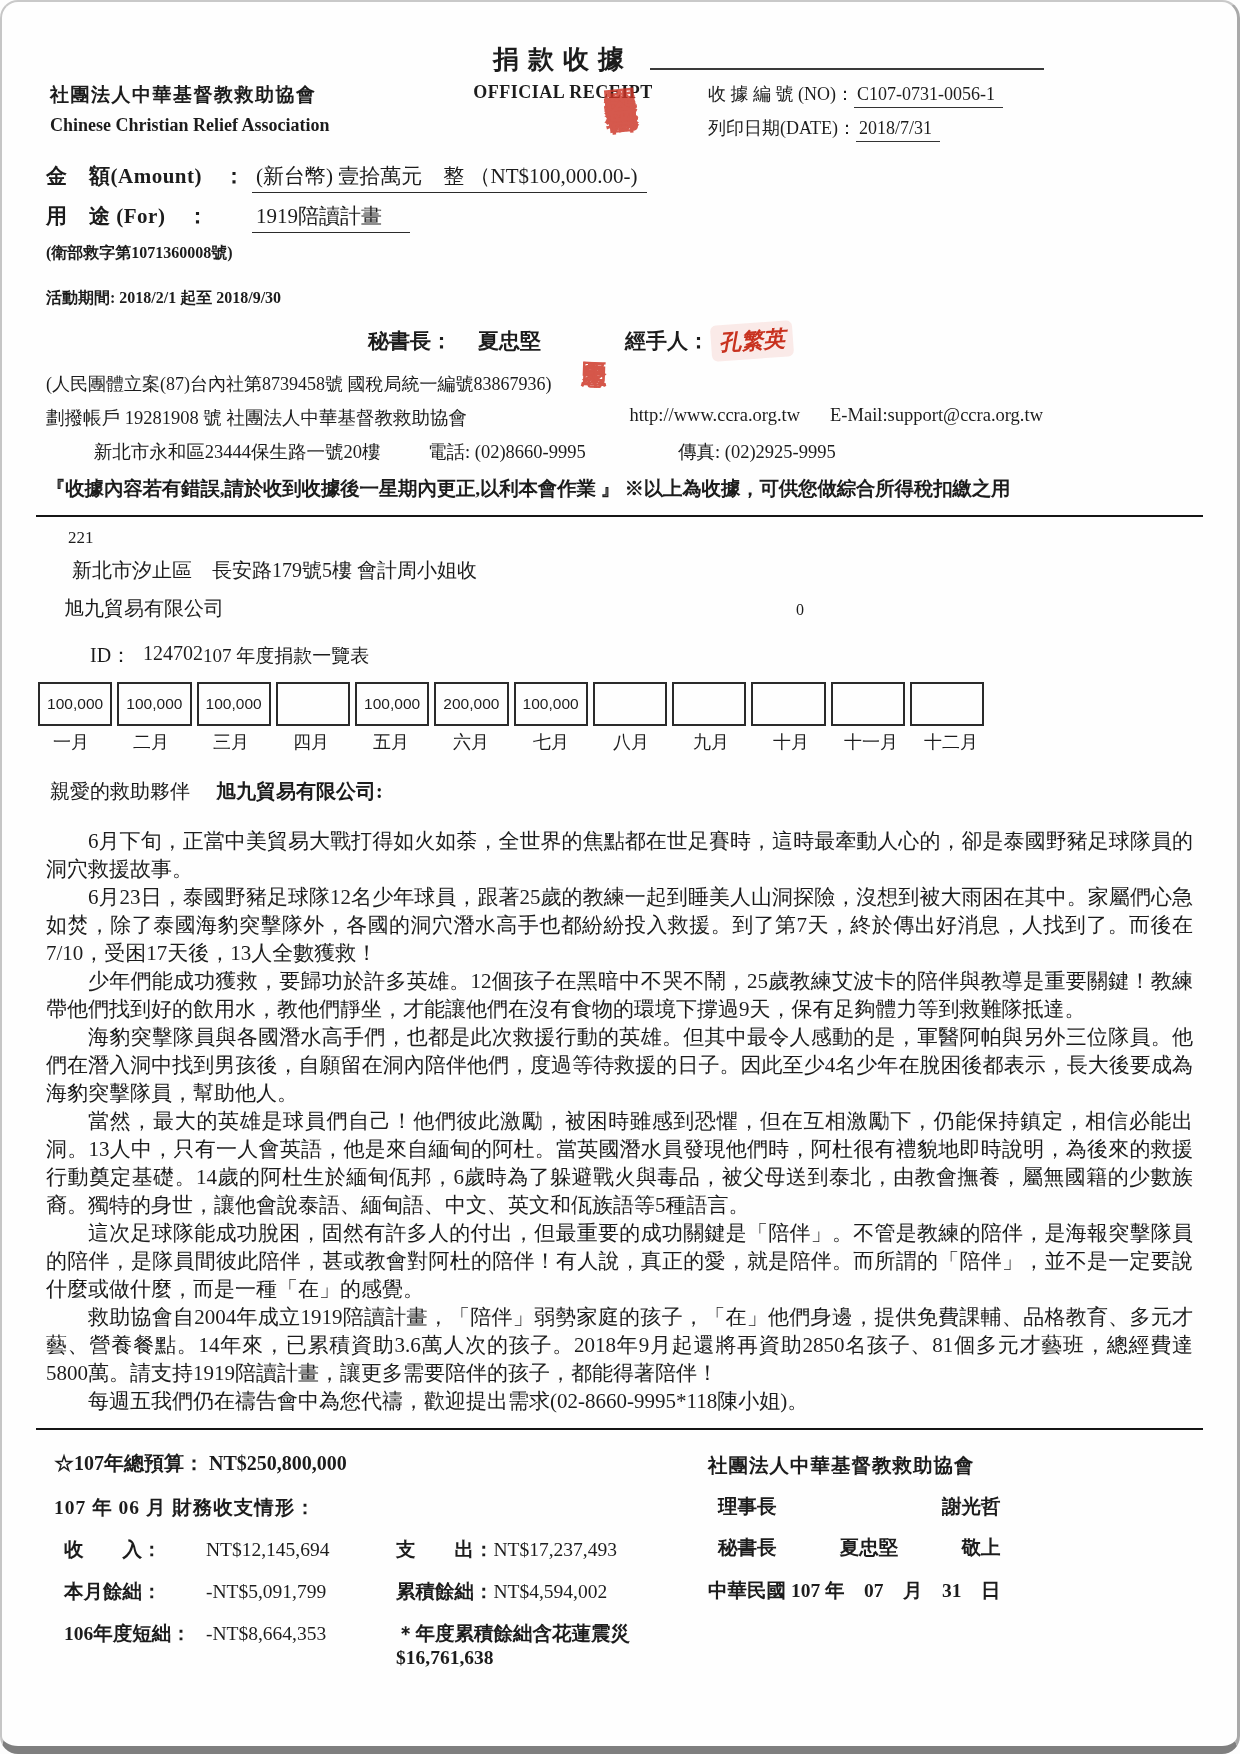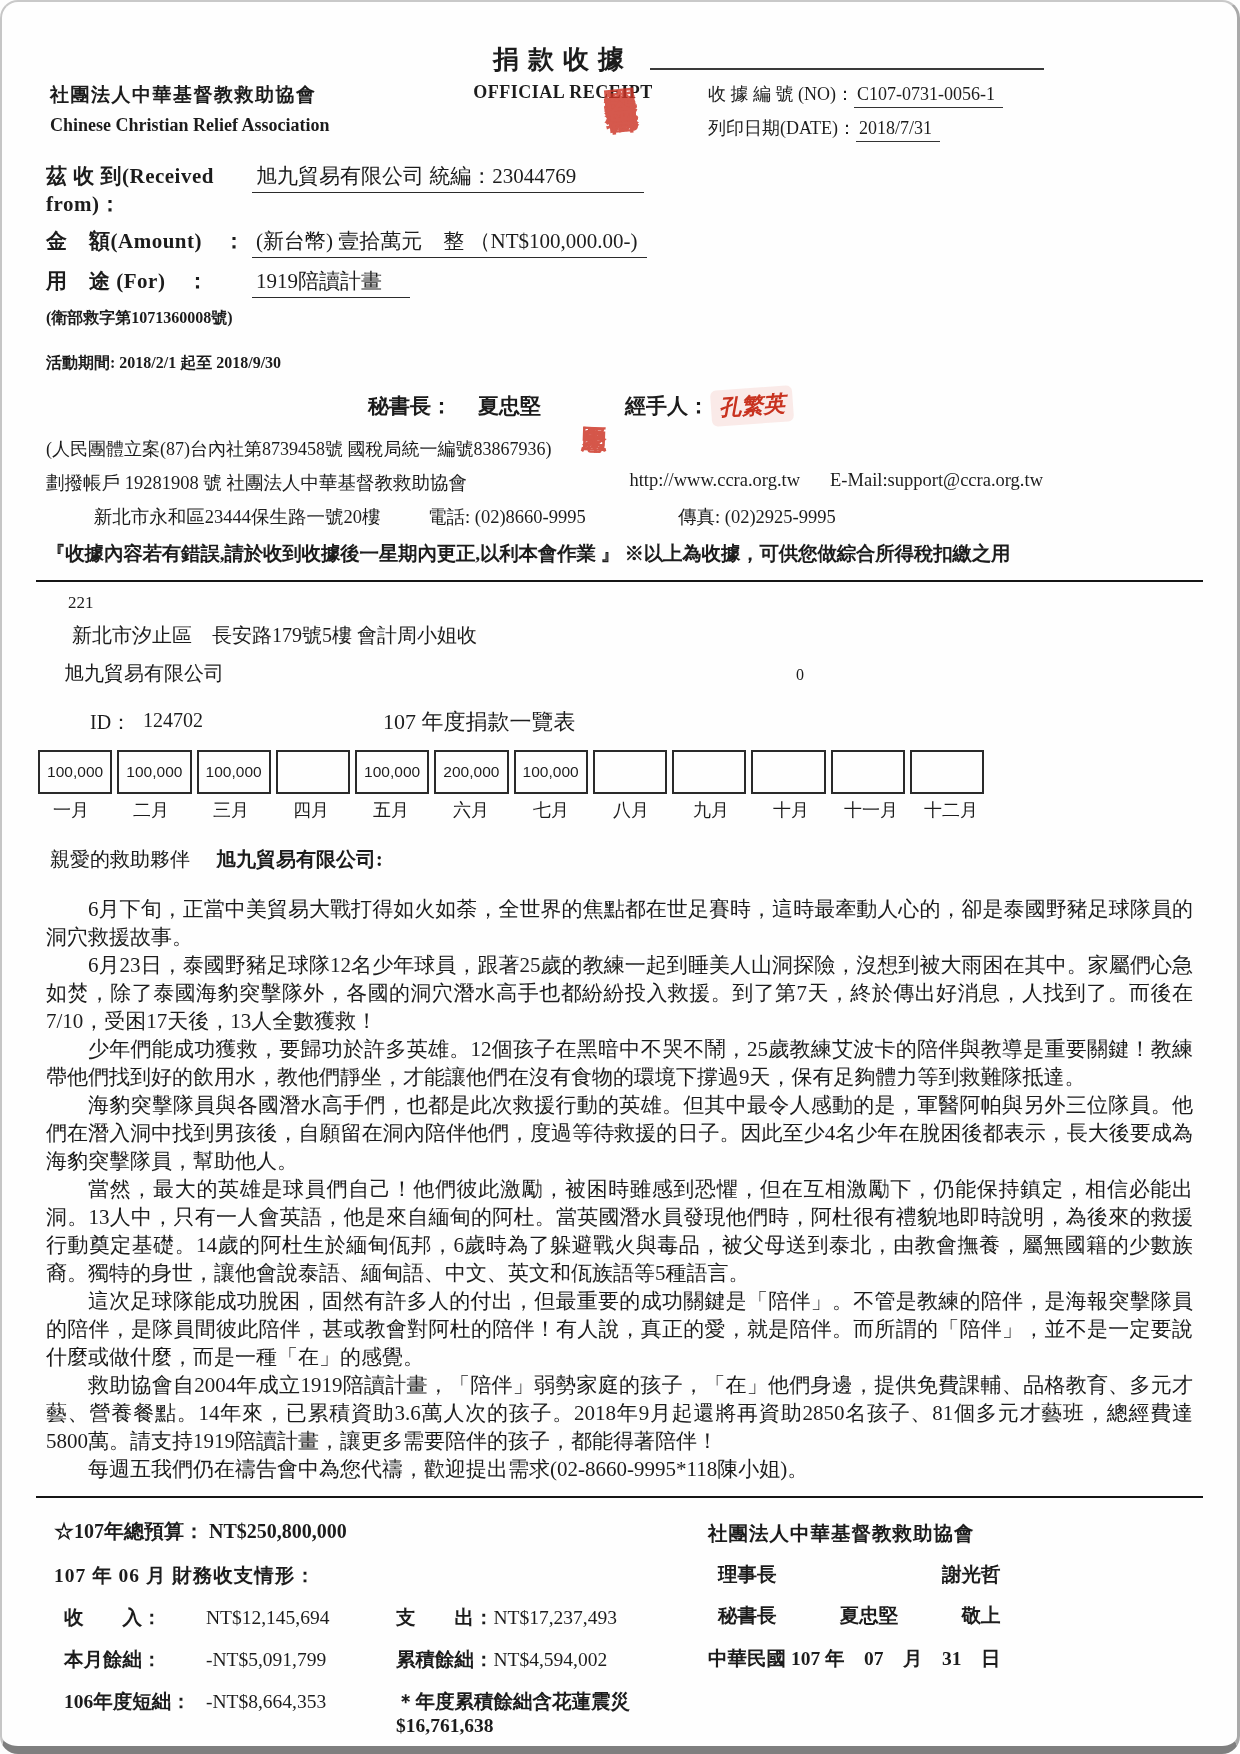--- a/index.html
+++ b/index.html
@@ -67,21 +67,21 @@
 
   
   .postal{ font-size:17px; margin:11px 0 0 22px; }
   .mail-addr{ font-size:20px; margin:9px 0 0 26px; }
   .company-row{ display:flex; align-items:baseline; margin:11px 0 0 18px; font-size:20px; }
   .page-mark{ margin-left:572px; font-size:16px; }
 
   
   .don-header{ display:flex; align-items:baseline; margin-top:20px; font-size:20px; }
   .don-id{ margin-left:44px; display:flex; gap:12px; }
-  .don-title{ margin-left:180px; font-size:22px; }
+  .don-title{ font-size:19px; }
   .don-table{ width:946px; margin:13px 0 0 -8px; }
   .don-cells{ display:grid; grid-template-columns:repeat(12,1fr); gap:5px; }
   .don-cell{ border:2px solid #2a2a2a; height:44px; display:flex; align-items:center;
              justify-content:center; font-size:15.5px; font-family:"Liberation Sans",sans-serif; }
   .don-months{ display:grid; grid-template-columns:repeat(12,1fr); gap:14px; margin-top:4px; }
   .don-month{ text-align:center; font-size:18px; }
 
   
   .salutation{ margin:24px 0 0 4px; font-size:20px; }
   .sal-name{ font-weight:bold; margin-left:26px; }
@@ -127,24 +127,20 @@
       <div class="meta-row">
         <span>收 據 編 號 (NO)：</span><span class="u">C107-0731-0056-1</span>
       </div>
       <div class="meta-row">
         <span>列印日期(DATE)：</span><span class="u">2018/7/31</span>
       </div>
     </div>
   </div>
 
   <div class="fields">
-    <div class="field-row">
-      <span class="field-label">茲 收 到(Received from)：</span>
-      <span class="field-value" style="min-width:392px">旭九貿易有限公司 統編：23044769</span>
-    </div>
     <div class="field-row">
       <span class="field-label">金　額(Amount)　：</span>
       <span class="field-value" style="min-width:392px">(新台幣) 壹拾萬元　整 （NT$100,000.00-)</span>
     </div>
     <div class="field-row">
       <span class="field-label">用　途 (For)　：</span>
       <span class="field-value" style="min-width:158px">1919陪讀計畫</span>
     </div>
   </div>
 

